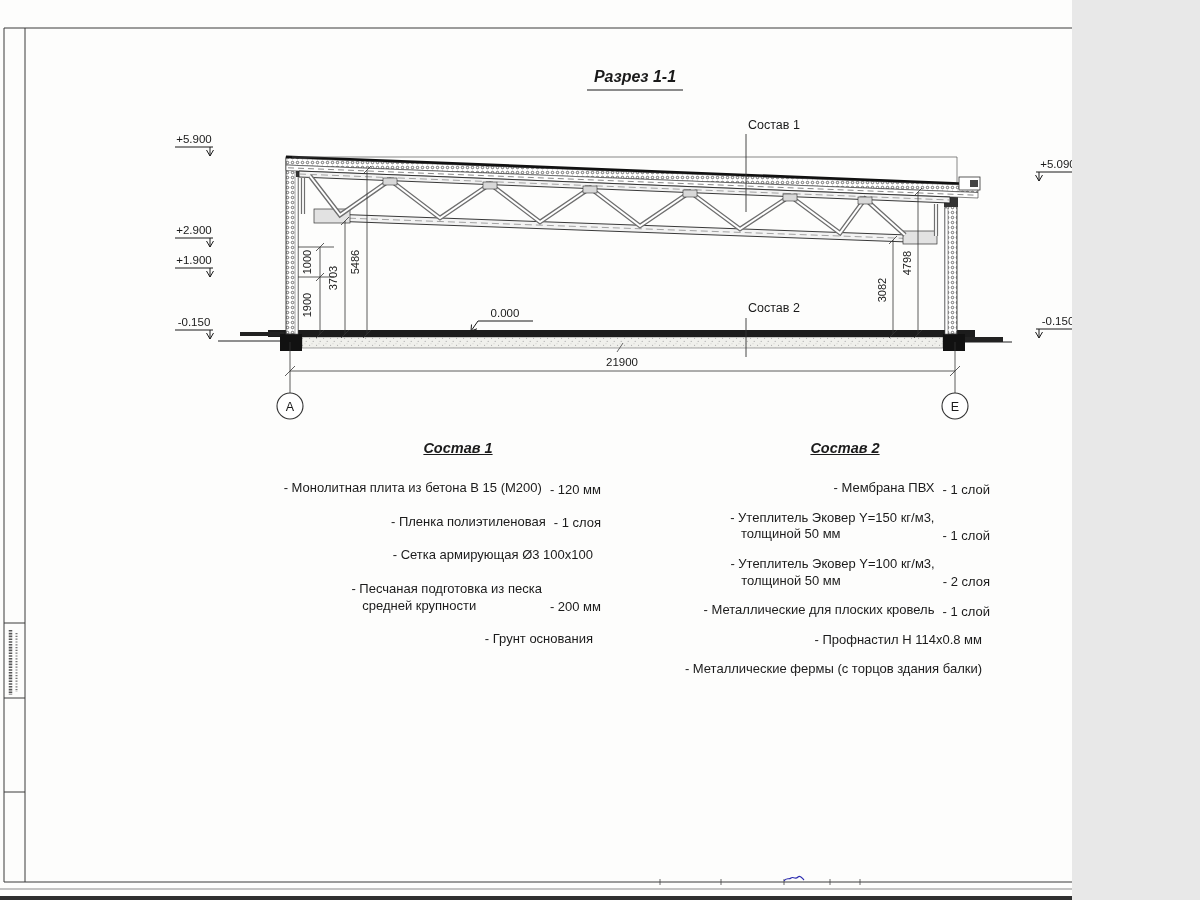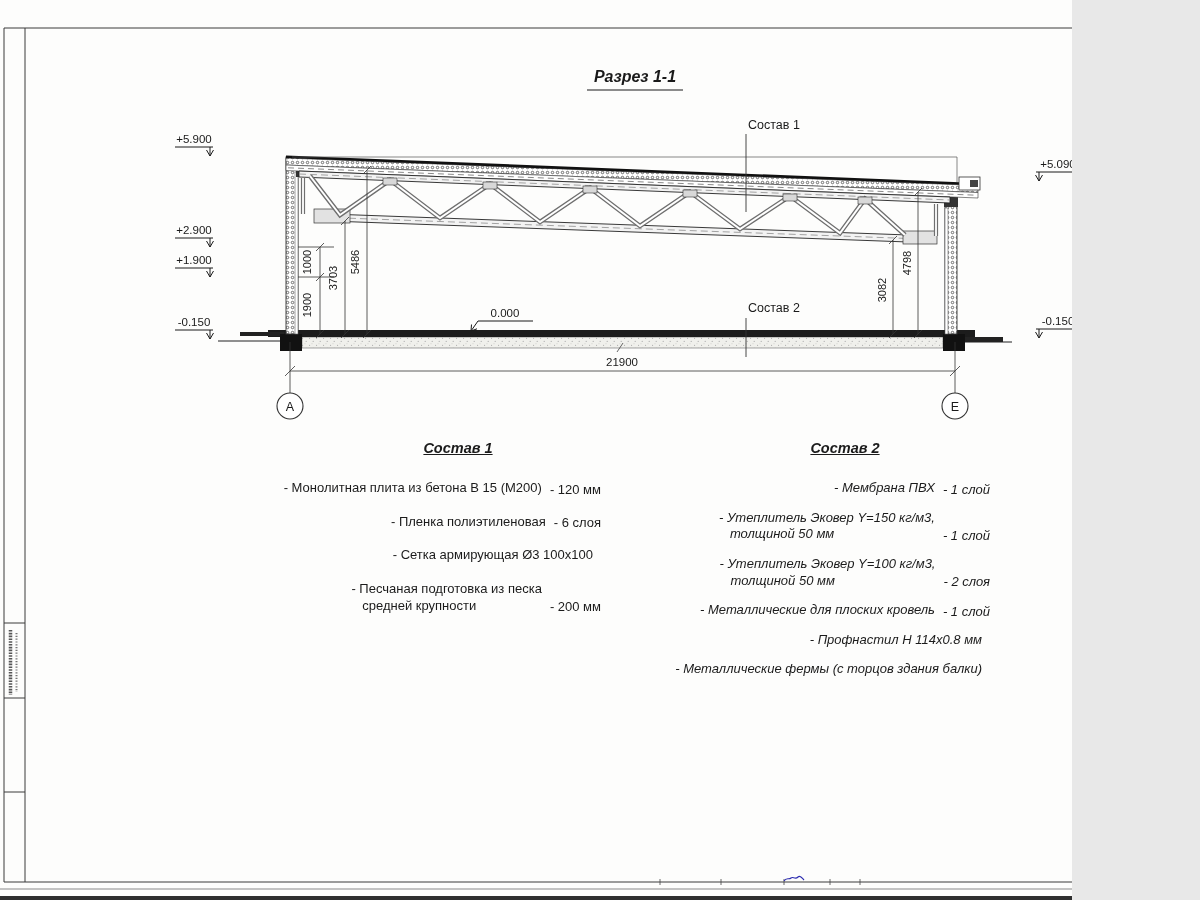--- a/index.html
+++ b/index.html
@@ -9,21 +9,21 @@
   svg text{font-family:"Liberation Sans", sans-serif;fill:#1a1a1a;}
   .lists{position:absolute;top:440px;left:0;width:1200px;font-size:13px;color:#1b1b1b;}
   .mlist{position:absolute;top:0;}
   .mlist.s1{left:283px;width:318px;}
   .mlist.s2{left:660px;width:330px;}
   .mlist h3{margin:0 0 24px 0;font-size:14.5px;font-weight:bold;font-style:italic;
             text-align:center;text-decoration:underline;}
   .mlist.s1 h3{transform:translateX(16px);}
   .mlist.s2 h3{transform:translateX(20px);}
   .mrow{display:flex;justify-content:flex-end;align-items:flex-end;margin-bottom:17px;}
-  .mlist.s2 .mrow{margin-bottom:13px;font-style:italic;}
+  .mlist.s2 .mrow{margin-bottom:13px;}
   .mtext{white-space:pre-wrap;line-height:1.28;}
   .mval{white-space:nowrap;padding-left:8px;}
 </style>
 </head>
 <body>
 
 <div id="sheet">
 
 <svg width="1200" height="900" viewBox="0 0 1200 900">
   <defs>
@@ -251,31 +251,35 @@
 
 <div class="lists">
   <div class="mlist s1">
     <h3>Состав 1</h3>
     <div class="mrow">
       <span class="mtext">- Монолитная плита из бетона В 15 (М200)</span>
       <span class="mval">- 120 мм</span>
     </div>
     <div class="mrow">
       <span class="mtext">- Пленка полиэтиленовая</span>
-      <span class="mval">- 6 слоя</span>
+      <span class="mval">- 1 слоя</span>
     </div>
     <div class="mrow">
       <span class="mtext">- Сетка армирующая Ø3 100х100</span>
       <span class="mval"></span>
     </div>
     <div class="mrow">
       <span class="mtext">- Песчаная подготовка из песка
    средней крупности</span>
       <span class="mval">- 200 мм</span>
     </div>
+    <div class="mrow">
+      <span class="mtext">- Грунт основания</span>
+      <span class="mval"></span>
+    </div>
   </div>
 
   <div class="mlist s2">
     <h3>Состав 2</h3>
     <div class="mrow">
       <span class="mtext">- Мембрана ПВХ</span>
       <span class="mval">- 1 слой</span>
     </div>
     <div class="mrow">
       <span class="mtext">- Утеплитель Эковер Y=150 кг/м3,

